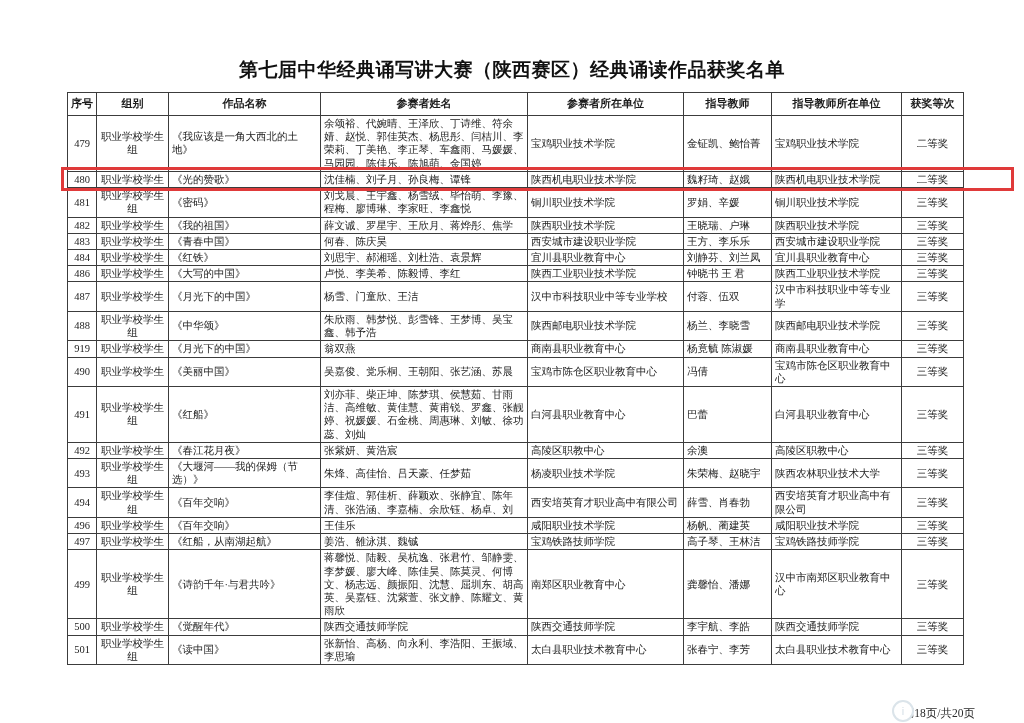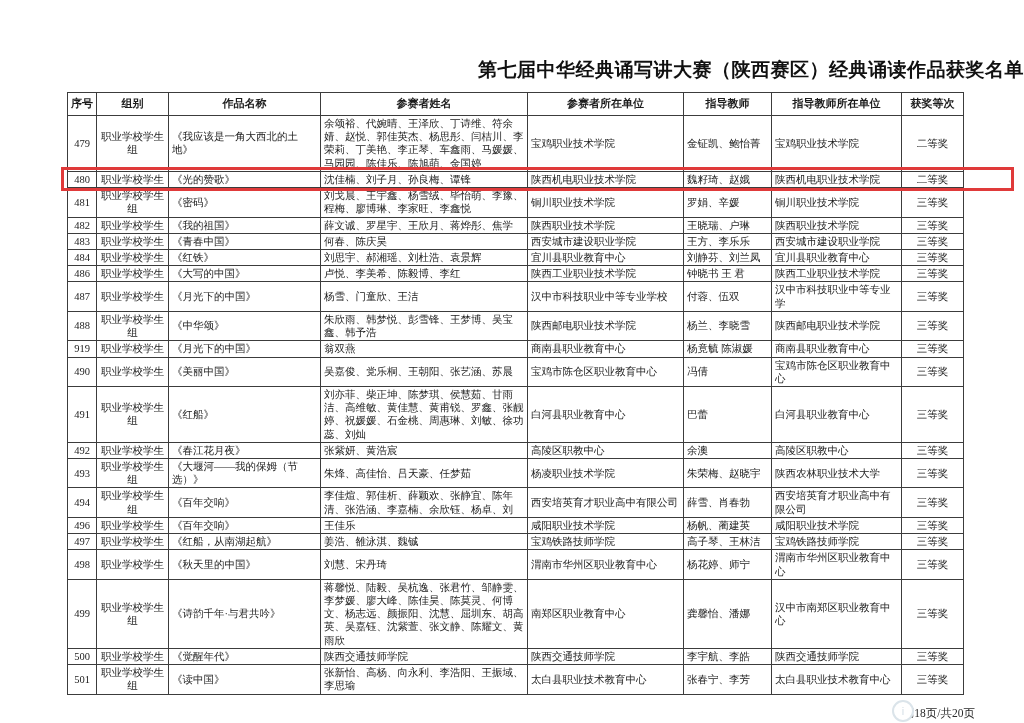--- a/index.html
+++ b/index.html
@@ -2,21 +2,21 @@
 <html><head>
 <meta charset="utf-8">
 <style>
   html,body{margin:0;padding:0;}
   body{
     width:1024px;height:723px;background:#ffffff;overflow:hidden;
     font-family:"Liberation Serif","DejaVu Serif",serif;
   }
   #page{position:absolute;left:0;top:0;width:1024px;height:723px;background:#ffffff;}
   .doc-title{
-    position:absolute;top:57px;left:0;width:1024px;text-align:right;
+    position:absolute;top:57px;left:0;width:1024px;text-align:center;
     font-size:19px;font-weight:bold;color:#111;letter-spacing:.5px;white-space:nowrap;
   }
   table.awards{
     position:absolute;left:67px;top:92px;width:896px;
     border-collapse:collapse;table-layout:fixed;
   }
   table.awards th,table.awards td{
     border:1px solid #3c3c3c;color:#1c1c1c;
     font-size:10.5px;line-height:1.26;padding:1px 3px;
     vertical-align:middle;word-break:break-all;
@@ -241,30 +241,20 @@
           <td class="col-index">497</td>
           <td class="col-group">职业学校学生</td>
           <td class="col-work">《红船，从南湖起航》</td>
           <td class="col-participants">姜浩、雒泳淇、魏铖</td>
           <td class="col-punit">宝鸡铁路技师学院</td>
           <td class="col-teachers">高子琴、王林洁</td>
           <td class="col-tunit">宝鸡铁路技师学院</td>
           <td class="col-award">三等奖</td>
         </tr>
         <tr>
-          <td class="col-index">498</td>
-          <td class="col-group">职业学校学生</td>
-          <td class="col-work">《秋天里的中国》</td>
-          <td class="col-participants">刘慧、宋丹琦</td>
-          <td class="col-punit">渭南市华州区职业教育中心</td>
-          <td class="col-teachers">杨花婷、师宁</td>
-          <td class="col-tunit">渭南市华州区职业教育中心</td>
-          <td class="col-award">三等奖</td>
-        </tr>
-        <tr>
           <td class="col-index">499</td>
           <td class="col-group">职业学校学生组</td>
           <td class="col-work">《诗韵千年·与君共吟》</td>
           <td class="col-participants">蒋馨悦、陆毅、吴杭逸、张君竹、邹静雯、李梦媛、廖大峰、陈佳昊、陈莫灵、何博文、杨志远、颜振阳、沈慧、屈圳东、胡高英、吴嘉钰、沈紫萱、张文静、陈耀文、黄雨欣</td>
           <td class="col-punit">南郑区职业教育中心</td>
           <td class="col-teachers">龚馨怡、潘娜</td>
           <td class="col-tunit">汉中市南郑区职业教育中心</td>
           <td class="col-award">三等奖</td>
         </tr>
         <tr>

